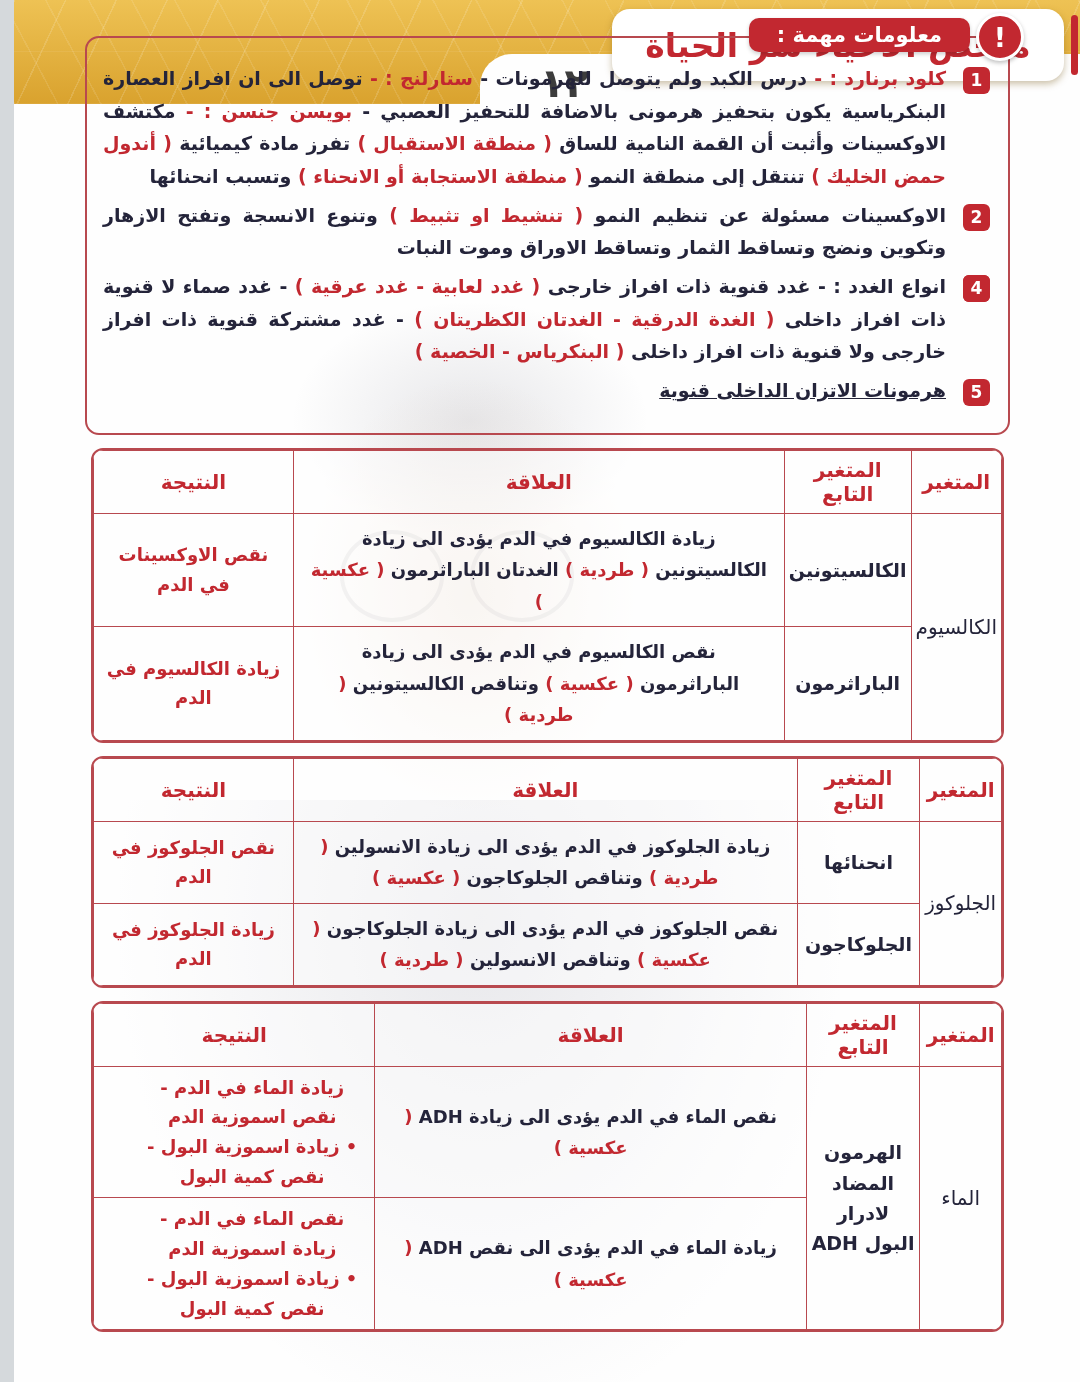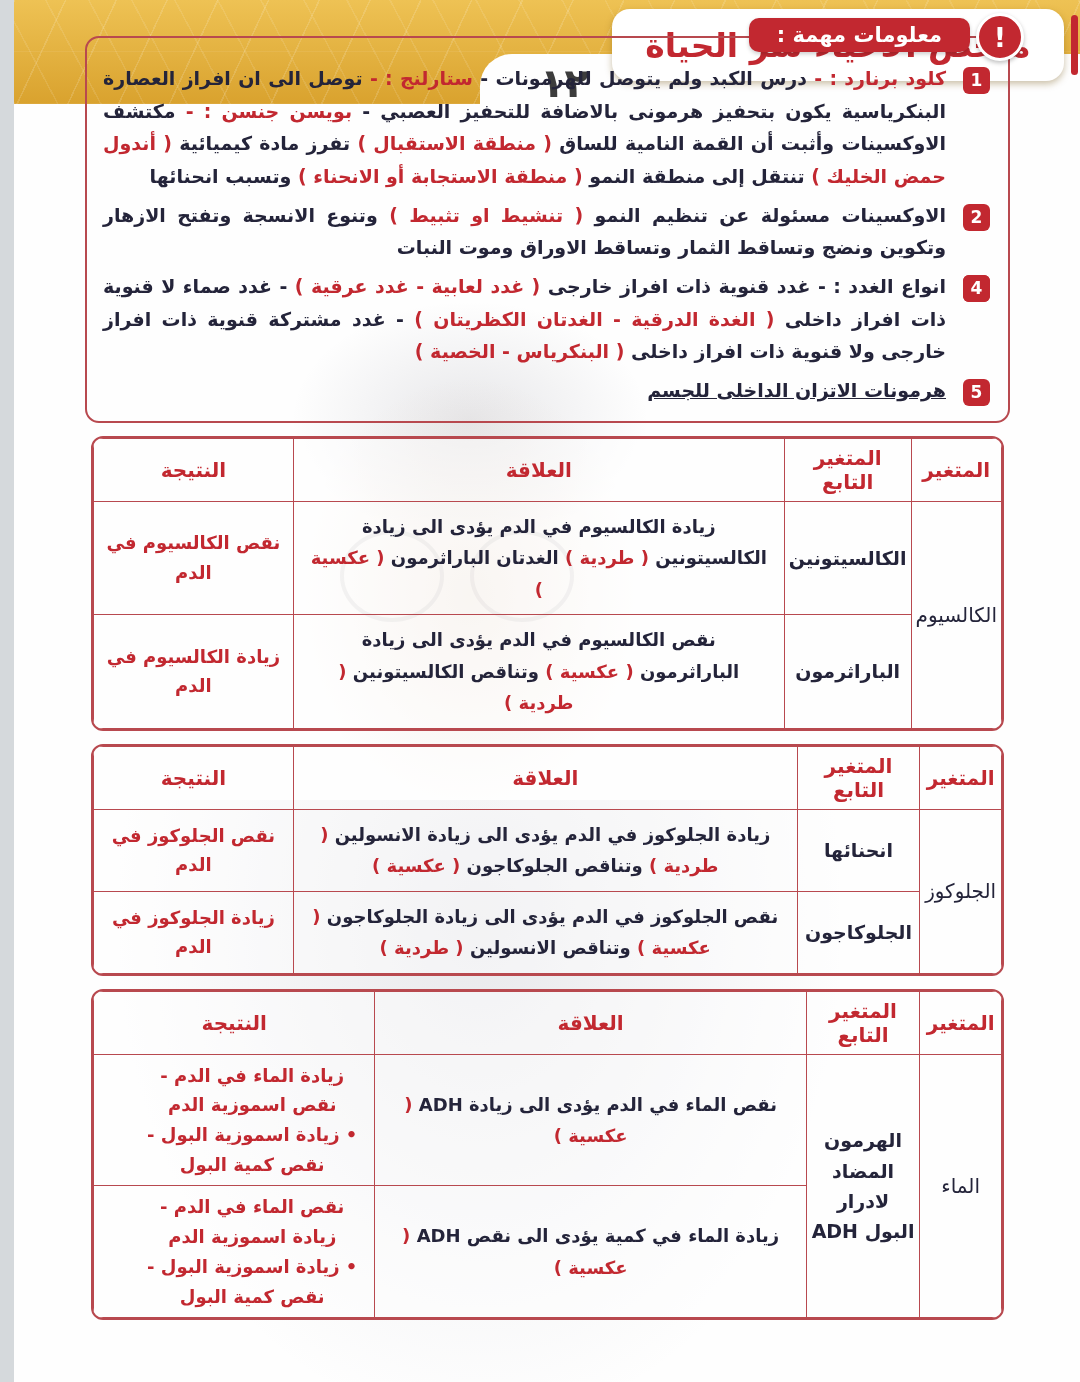--- a/index.html
+++ b/index.html
@@ -36,21 +36,21 @@
   .wm-face{position:absolute;left:300px;top:380px;width:340px;height:430px;border-radius:50%;
     background:radial-gradient(ellipse at center, rgba(206,172,142,.20), rgba(206,172,142,0) 72%);}
   .wm-glass-l{position:absolute;left:340px;top:530px;width:104px;height:92px;border-radius:50%;border:4px solid rgba(70,70,82,.10);}
   .wm-glass-r{position:absolute;left:470px;top:530px;width:104px;height:92px;border-radius:50%;border:4px solid rgba(70,70,82,.10);}
   .wm-body{position:absolute;left:120px;top:800px;width:720px;height:600px;
     background:radial-gradient(ellipse at 50% 20%, rgba(135,135,152,.18), rgba(135,135,152,0) 75%);}
 
   
   .content{position:relative;z-index:2;margin:36px 70px 0 85px;}
 
-  .info-box{position:relative;border:2.5px solid var(--border);border-radius:14px;padding:24px 16px 8px;}
+  .info-box{position:relative;border:2.5px solid var(--border);border-radius:14px;padding:24px 16px 20px;}
   .info-label{position:absolute;top:-20px;right:38px;background:var(--red);color:#fff;font-weight:bold;font-size:21px;
     padding:5px 28px;border-radius:10px;box-shadow:0 2px 4px rgba(0,0,0,.2);}
   .info-icon{position:absolute;top:-25px;right:-16px;width:48px;height:48px;border-radius:50%;background:var(--red);
     border:3px solid #fff;color:#fff;font-weight:bold;font-size:27px;display:flex;align-items:center;justify-content:center;
     box-shadow:0 2px 4px rgba(0,0,0,.25);}
 
   .item{position:relative;padding-right:46px;margin-bottom:6px;font-size:19px;font-weight:bold;line-height:1.72;
     text-align:justify;color:var(--dark);}
   .item .badge{position:absolute;right:2px;top:5px;width:27px;height:27px;background:var(--red);color:#fff;border-radius:6px;
     font-size:17px;font-weight:bold;display:flex;align-items:center;justify-content:center;}
@@ -111,38 +111,38 @@
       </div>
       <div class="item">
         <span class="badge">3</span>
       </div>
       <div class="item">
         <span class="badge">4</span>
         <span><span class="seg-dark">انواع الغدد : - غدد قنوية ذات افراز خارجى </span><span class="seg-red">( غدد لعابية - غدد عرقية )</span><span class="seg-dark"> - غدد صماء لا قنوية ذات افراز داخلى </span><span class="seg-red">( الغدة الدرقية - الغدتان الكظريتان )</span><span class="seg-dark"> - غدد مشتركة قنوية ذات افراز خارجى ولا قنوية ذات افراز داخلى </span><span class="seg-red">( البنكرياس - الخصية )</span></span>
       </div>
       <div class="item">
         <span class="badge">5</span>
-        <span><span class="seg-dark-underline">هرمونات الاتزان الداخلى للجسم</span></span>
+        <span><span class="seg-dark-underline">هرمونات الاتزان الداخلى قنوية</span></span>
       </div>
     </div>
 
     <div class="rtable t1">
       <table>
         <tbody>
             <tr>
           <th>المتغير</th>
           <th>المتغير التابع</th>
           <th>العلاقة</th>
           <th>النتيجة</th>
         </tr>
         <tr>
           <td class="c-var" rowspan="2">الكالسيوم</td>
           <td class="c-dep">الكالسيتونين</td>
           <td class="c-rel"><span class="seg-dark">زيادة الكالسيوم في الدم يؤدى الى زيادة الكالسيتونين </span><span class="seg-red">( طردية )</span><span class="seg-dark"> الغدتان الباراثرمون </span><span class="seg-red">( عكسية )</span></td>
-          <td class="c-res">نقص الكالسيوم في الدم</td>
+          <td class="c-res">نقص الاوكسينات في الدم</td>
         </tr>
         <tr>
           <td class="c-dep">الباراثرمون</td>
           <td class="c-rel"><span class="seg-dark">نقص الكالسيوم في الدم يؤدى الى زيادة الباراثرمون </span><span class="seg-red">( عكسية )</span><span class="seg-dark"> وتناقص الكالسيتونين </span><span class="seg-red">( طردية )</span></td>
           <td class="c-res">زيادة الكالسيوم في الدم</td>
         </tr>
       </tbody>
         </table>
     </div>
 
@@ -180,21 +180,21 @@
           <th>النتيجة</th>
         </tr>
         <tr>
           <td class="c-var" rowspan="2">الماء</td>
           <td class="c-dep" rowspan="2">الهرمون المضاد لادرار البول ADH</td>
           <td class="c-rel"><span class="seg-dark">نقص الماء في الدم يؤدى الى زيادة ADH </span><span class="seg-red">( عكسية )</span></td>
           <td class="c-res">زيادة الماء في الدم - نقص اسموزية الدم
 • زيادة اسموزية البول - نقص كمية البول</td>
         </tr>
         <tr>
-          <td class="c-rel"><span class="seg-dark">زيادة الماء في كمية يؤدى الى نقص ADH </span><span class="seg-red">( عكسية )</span></td>
+          <td class="c-rel"><span class="seg-dark">زيادة الماء في الدم يؤدى الى نقص ADH </span><span class="seg-red">( عكسية )</span></td>
           <td class="c-res">نقص الماء في الدم - زيادة اسموزية الدم
 • زيادة اسموزية البول - نقص كمية البول</td>
         </tr>
       </tbody>
         </table>
     </div>
 
   </div>
 </div>
 

